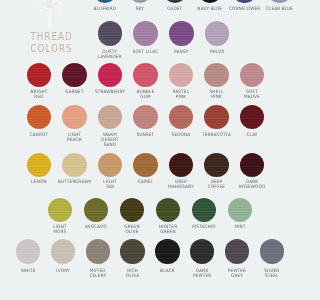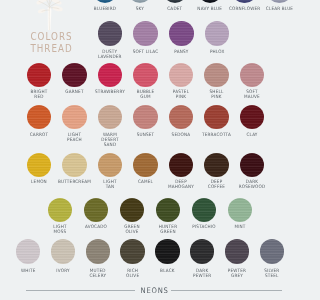--- a/index.html
+++ b/index.html
@@ -55,22 +55,22 @@
         <path d="M19.3 13.2 C22.6 10.8 26.2 9.0 29.8 7.8"></path>
         <path d="M19.3 11.9 C18.0 8.0 16.2 4.8 13.8 2.0"></path>
         <path d="M19.3 11.9 C20.6 7.8 22.2 4.6 24.5 1.8"></path>
         <path d="M19.4 9.9 C19.4 6.4 19.4 3.2 19.3 0.5"></path>
         <path d="M19.4 13.9 C22.2 13.4 25.4 13.6 29.0 14.8"></path>
         <path d="M19.1 16.0 C16.7 16.0 14.2 16.4 12.0 17.3"></path>
       </g>
     </g>
   </svg>
   <div id="title">
+    <div>THREAD</div>
     <div>COLORS</div>
-    <div>THREAD</div>
   </div>
   <div id="grid">
       <div class="swatch" style="left: 105px; top: -21.2px;">
         <div class="dot" style="width: 24.4px; height: 24.4px; left: -12.2px; top: 0px; background: rgb(29, 91, 134);"></div>
         <div class="lbl" style="left: -24px; width: 48px; top: 27.64px;">
           <div>BLUEBIRD</div>
         </div>
       </div>
       <div class="swatch" style="left: 139.9px; top: -21.2px;">
         <div class="dot" style="width: 24.4px; height: 24.4px; left: -12.2px; top: 0px; background: rgb(142, 159, 169);"></div>
@@ -351,18 +351,13 @@
         </div>
       </div>
       <div class="swatch" style="left: 271.8px; top: 239.4px;">
         <div class="dot" style="width: 24.4px; height: 24.4px; left: -12.2px; top: 0px; background: rgb(107, 110, 124);"></div>
         <div class="lbl" style="left: -24px; width: 48px; top: 29.1px;">
           <div>SILVER</div>
           <div>STEEL</div>
         </div>
       </div>
     </div>
-  <div id="footer">
-    <div class="rule" style="left: 25.6px; width: 109px;"></div>
-    <div class="txt" style="left: 136.1px; width: 37px; top: 3.4px;">NEONS</div>
-    <div class="rule" style="left: 171.3px; width: 110.4px;"></div>
-  </div>
 </div>
 
 </body></html>

